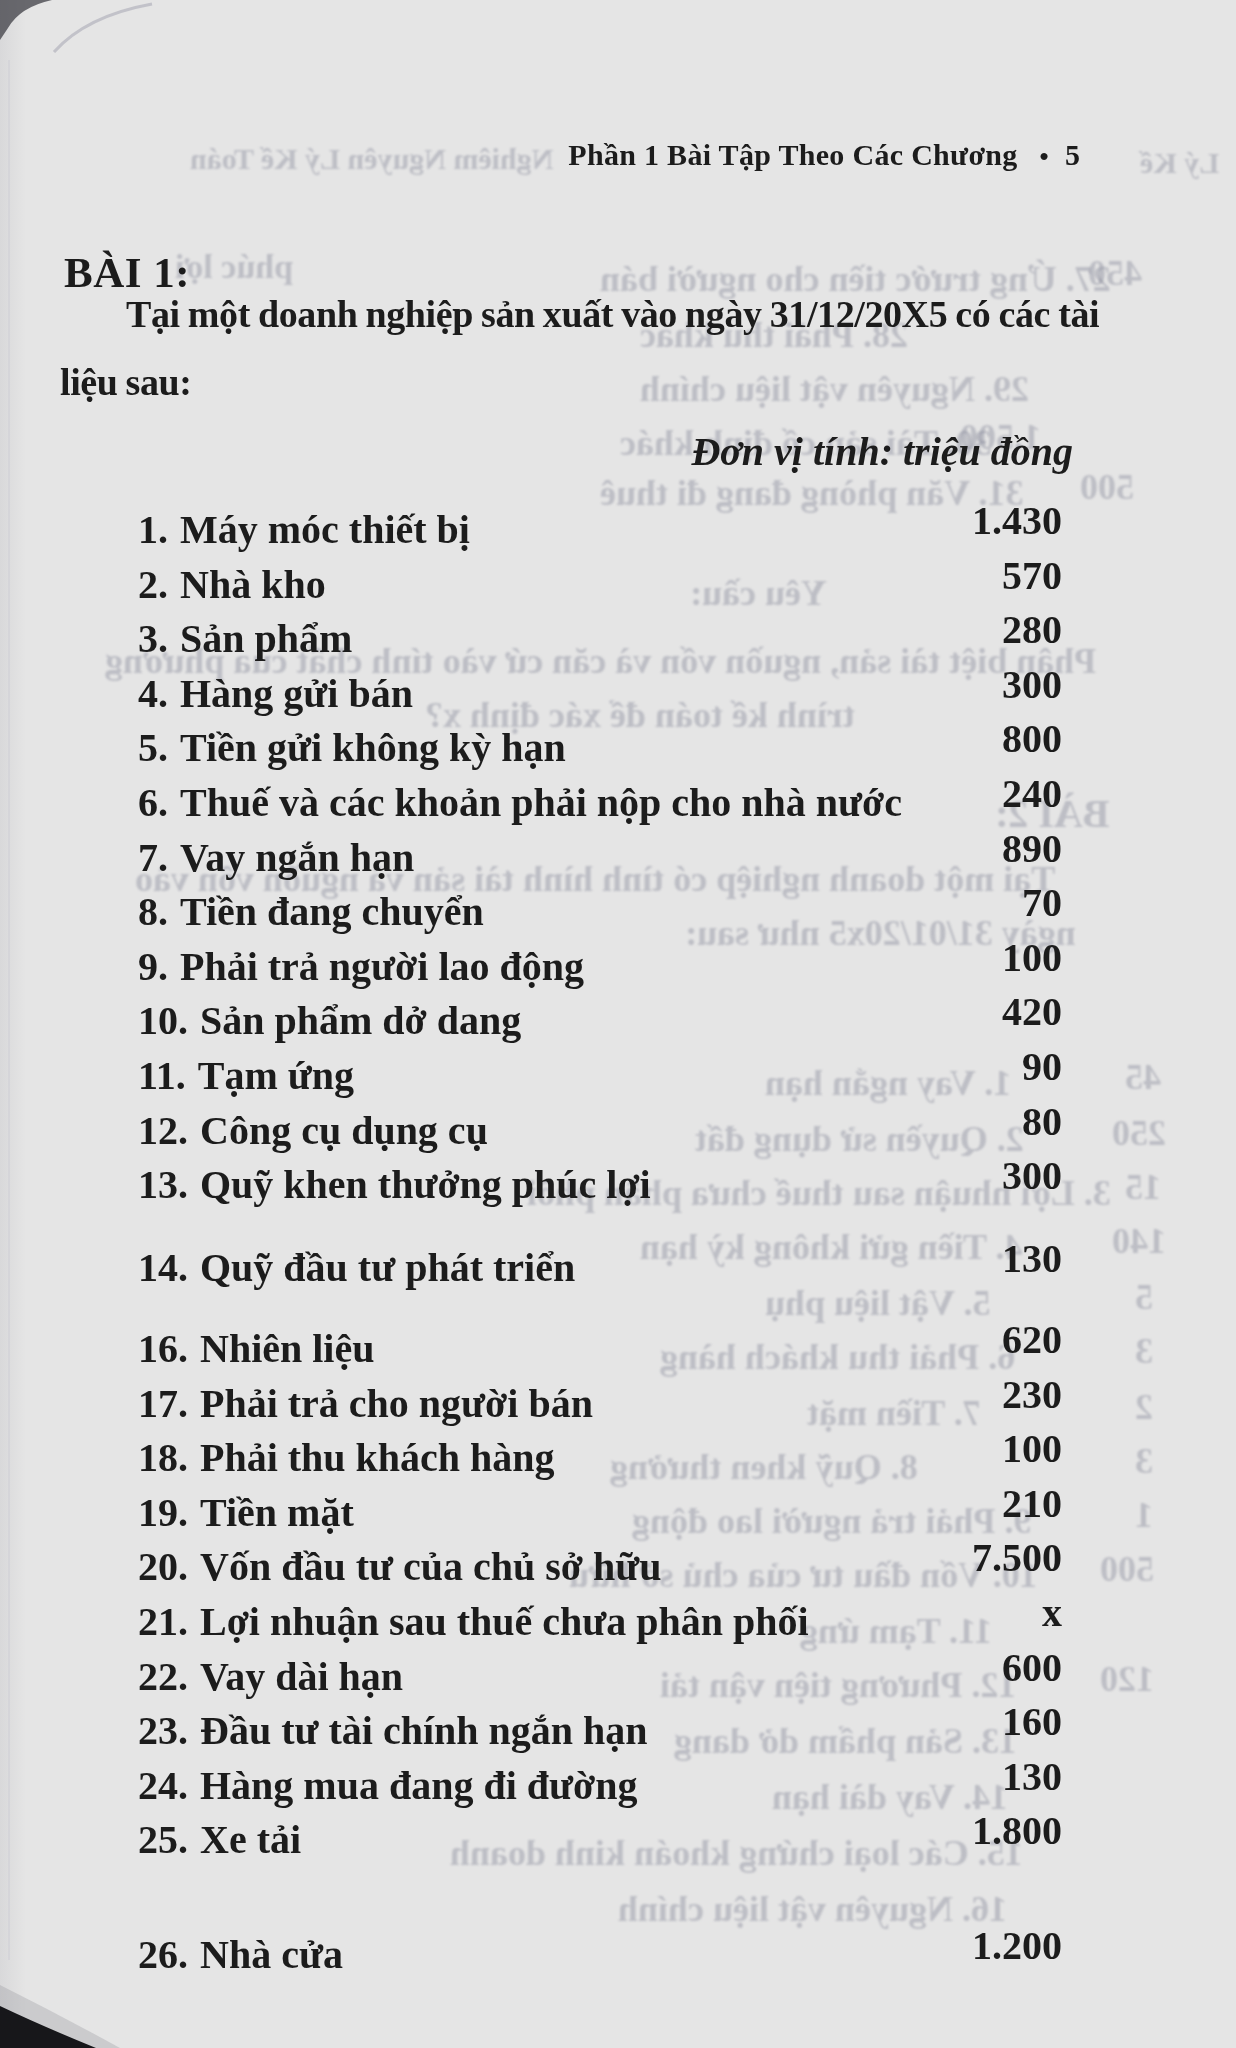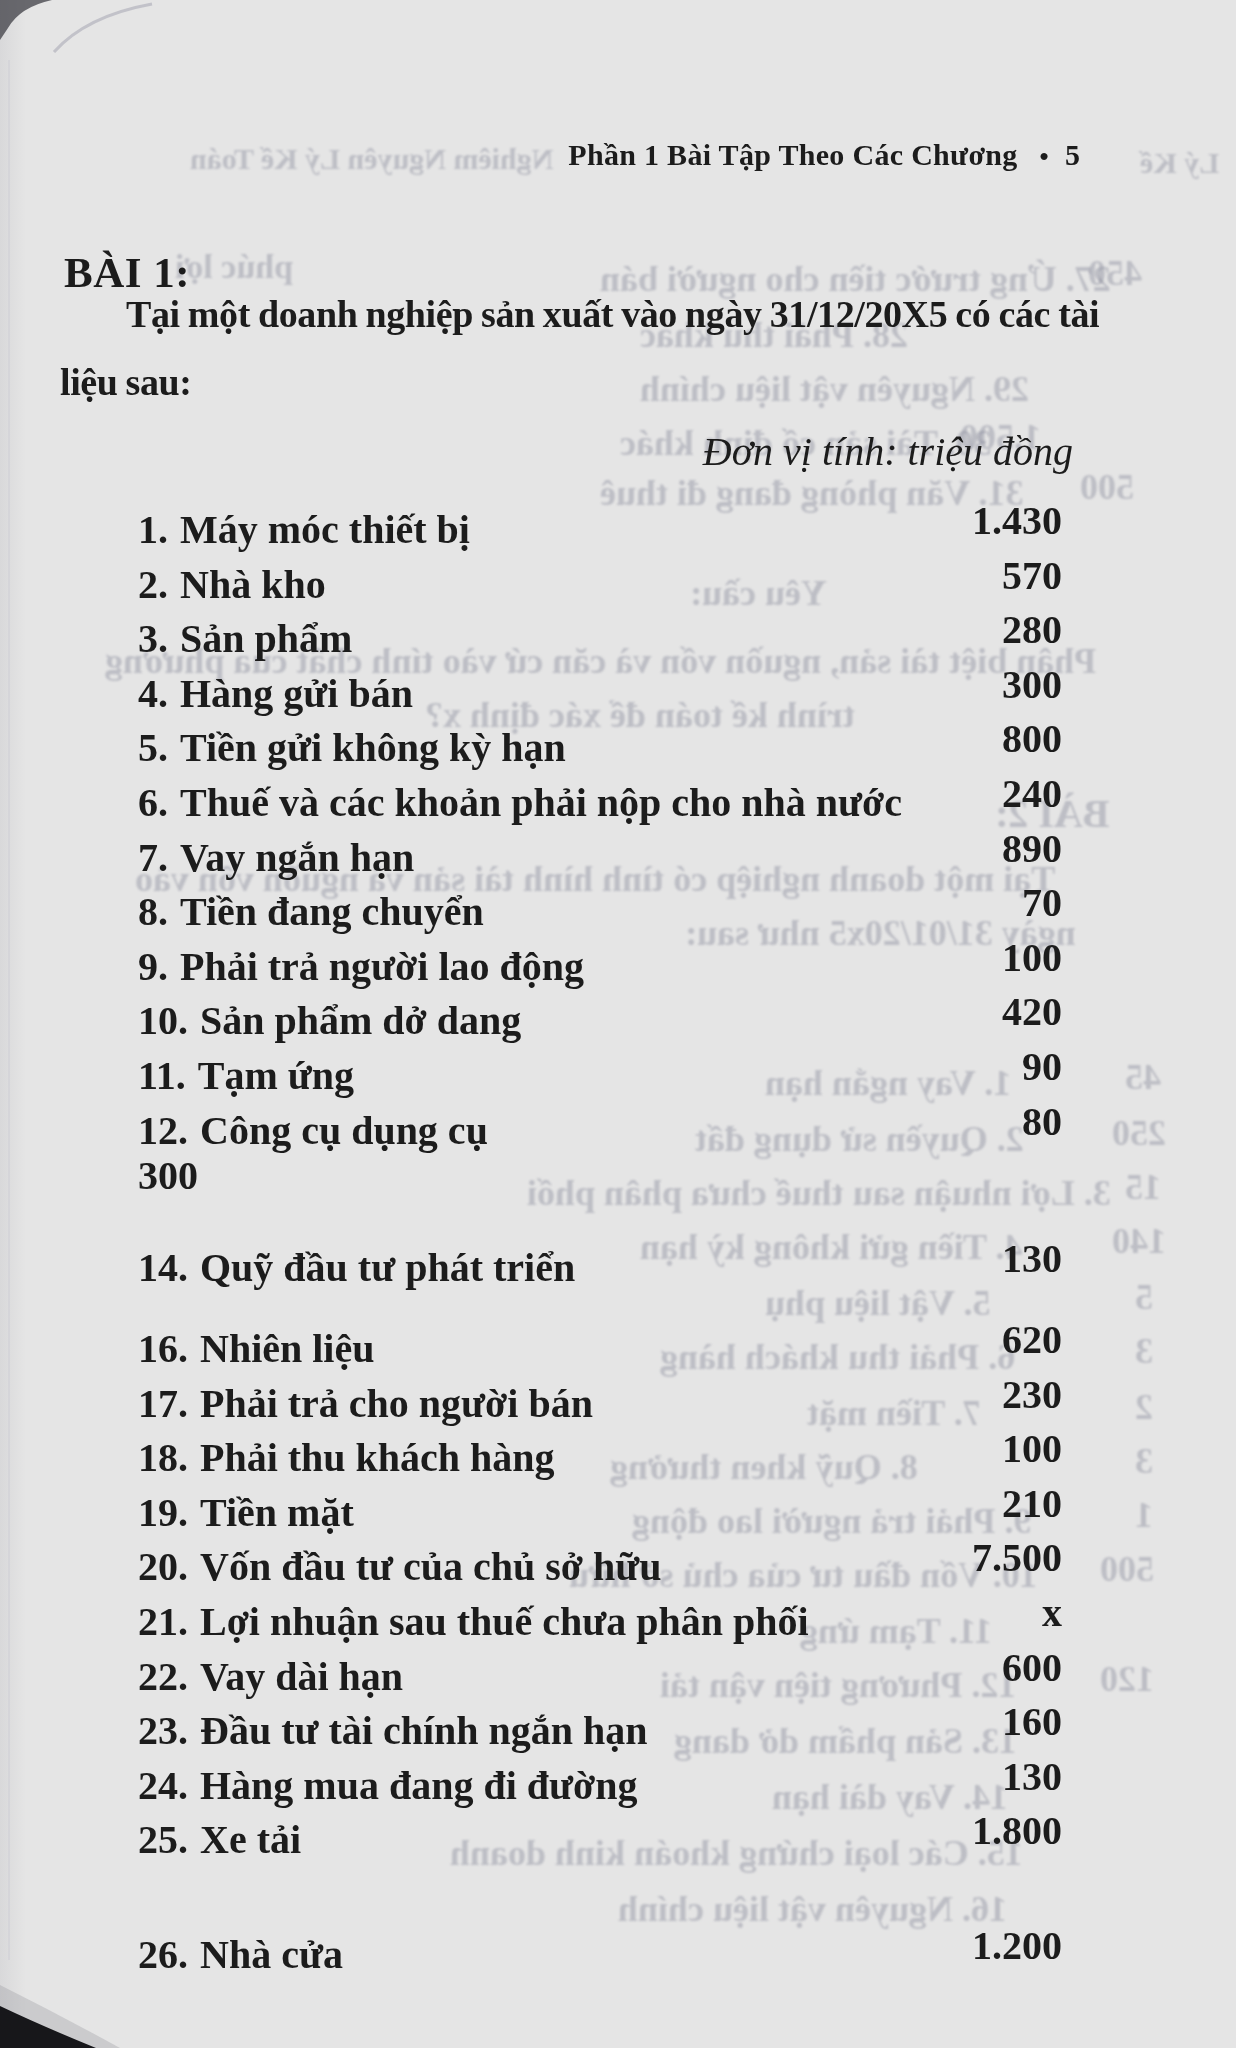--- a/index.html
+++ b/index.html
@@ -27,21 +27,21 @@
   .header .pageno{letter-spacing:1px;}
   .section-title{
     position:absolute;left:64px;top:248px;
     font-size:43px;font-weight:bold;letter-spacing:.5px;
   }
   .intro-line{position:absolute;font-size:38px;font-weight:600;white-space:nowrap;letter-spacing:-0.4px;word-spacing:-1px;}
   .intro-line.l1{left:126px;top:292px;}
   .intro-line.l2{left:60px;top:360px;}
   .unit-note{
     position:absolute;top:428px;right:163px;
-    font-size:40px;font-style:italic;font-weight:normal;white-space:nowrap;
+    font-size:40px;font-style:italic;font-weight:bold;white-space:nowrap;
   }
   .rows{position:absolute;left:0;top:0;width:100%;height:100%;}
   .row{
     position:absolute;left:138px;right:174px;height:50px;
     display:flex;justify-content:space-between;align-items:flex-start;
     font-size:40px;font-weight:600;white-space:nowrap;
   }
   .row .no{margin-right:12px;}
   .row .val{transform:translateY(-9px);font-weight:600;}
   
@@ -162,20 +162,21 @@
       </div>
       <div class="row" style="top: 1052px;">
         <div><span class="no">11.</span><span>Tạm ứng</span></div>
         <div class="val">90</div>
       </div>
       <div class="row" style="top: 1107px;">
         <div><span class="no">12.</span><span>Công cụ dụng cụ</span></div>
         <div class="val">80</div>
       </div>
       <div class="row" style="top: 1161px;">
+        <div><span class="no">13.</span><span>Quỹ khen thưởng phúc lợi</span></div>
         <div class="val">300</div>
       </div>
       <div class="row" style="top: 1244px;">
         <div><span class="no">14.</span><span>Quỹ đầu tư phát triển</span></div>
         <div class="val">130</div>
       </div>
       <div class="row" style="top: 1325px;">
         <div><span class="no">16.</span><span>Nhiên liệu</span></div>
         <div class="val">620</div>
       </div>

